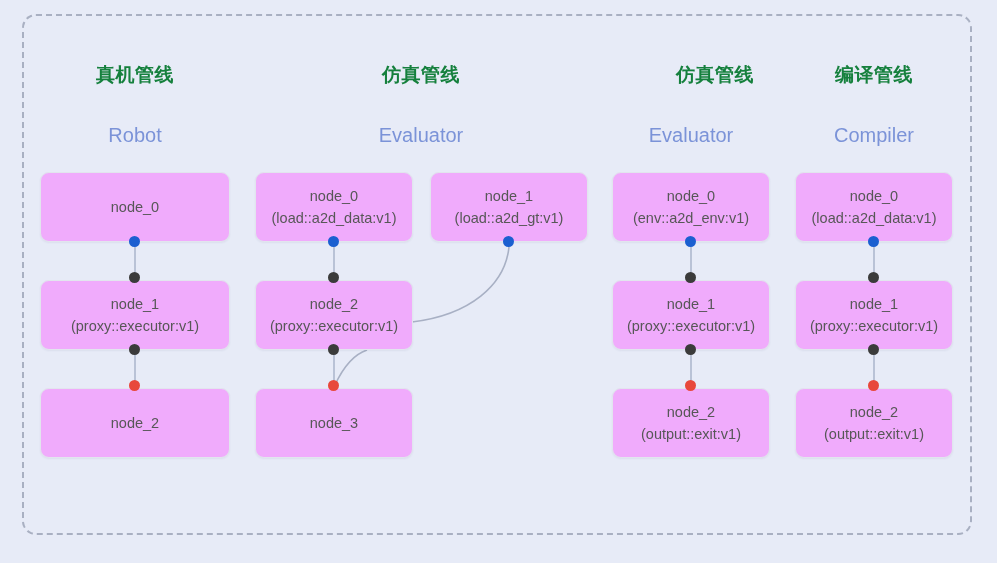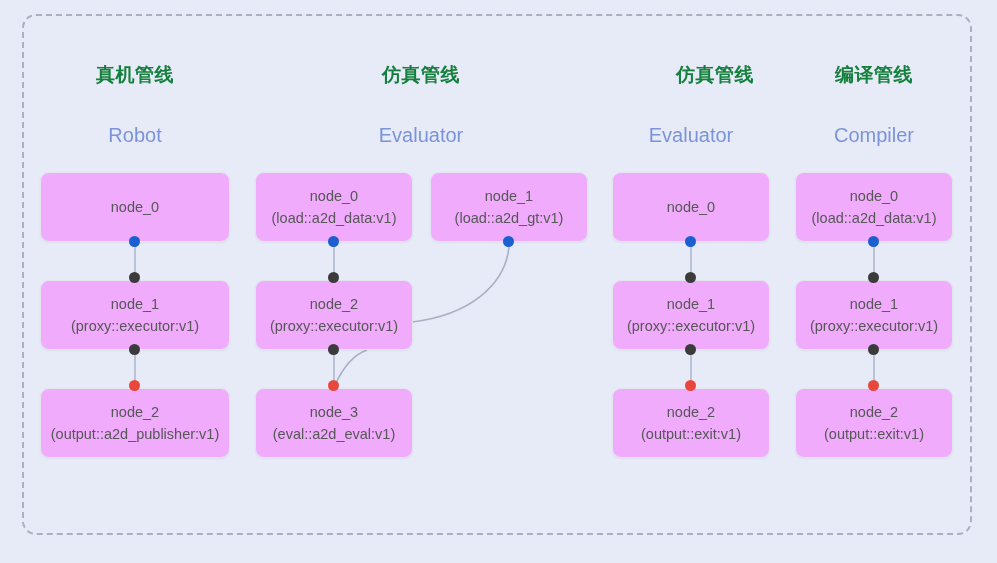--- a/index.html
+++ b/index.html
@@ -147,21 +147,20 @@
     <div class="node" style="left:40px; top:280px; width:190px; height:70px;">
       <span class="node-name">node_1</span>
       <span class="node-type">(proxy::executor:v1)</span>
     </div>
     <div class="port port-black" style="left:129px; top:344px;"></div>
     <div class="link" style="left:134px; top:350px; height:32px;"></div>
     <div class="port port-red" style="left:129px; top:380px;"></div>
 
     <div class="node" style="left:40px; top:388px; width:190px; height:70px;">
       <span class="node-name">node_2</span>
-      <span class="node-type">(output::a2d_publisher:v1)</span>
     </div>
   </div>
 
   <div class="column">
     <div class="col-title" style="left:326px; top:62px; width:190px;">仿真管线</div>
     <div class="col-subtitle" style="left:326px; top:124px; width:190px;">Evaluator</div>
 
     <div class="node" style="left:255px; top:172px; width:158px; height:70px;">
       <span class="node-name">node_0</span>
       <span class="node-type">(load::a2d_data:v1)</span>
@@ -179,30 +178,30 @@
     <div class="node" style="left:255px; top:280px; width:158px; height:70px;">
       <span class="node-name">node_2</span>
       <span class="node-type">(proxy::executor:v1)</span>
     </div>
     <div class="port port-black" style="left:328px; top:344px;"></div>
     <div class="link" style="left:333px; top:350px; height:32px;"></div>
     <div class="port port-red" style="left:328px; top:380px;"></div>
 
     <div class="node" style="left:255px; top:388px; width:158px; height:70px;">
       <span class="node-name">node_3</span>
-      <span class="node-type">(eval::a2d_eval:v1)</span>
     </div>
   </div>
 
   <div class="column">
     <div class="col-title" style="left:620px; top:62px; width:190px;">仿真管线</div>
     <div class="col-subtitle" style="left:596px; top:124px; width:190px;">Evaluator</div>
 
     <div class="node" style="left:612px; top:172px; width:158px; height:70px;">
       <span class="node-name">node_0</span>
+      <span class="node-type">(env::a2d_env:v1)</span>
     </div>
     <div class="port port-blue" style="left:685px; top:236px;"></div>
     <div class="link" style="left:690px; top:242px; height:32px;"></div>
     <div class="port port-black" style="left:685px; top:272px;"></div>
 
     <div class="node" style="left:612px; top:280px; width:158px; height:70px;">
       <span class="node-name">node_1</span>
       <span class="node-type">(proxy::executor:v1)</span>
     </div>
     <div class="port port-black" style="left:685px; top:344px;"></div>

